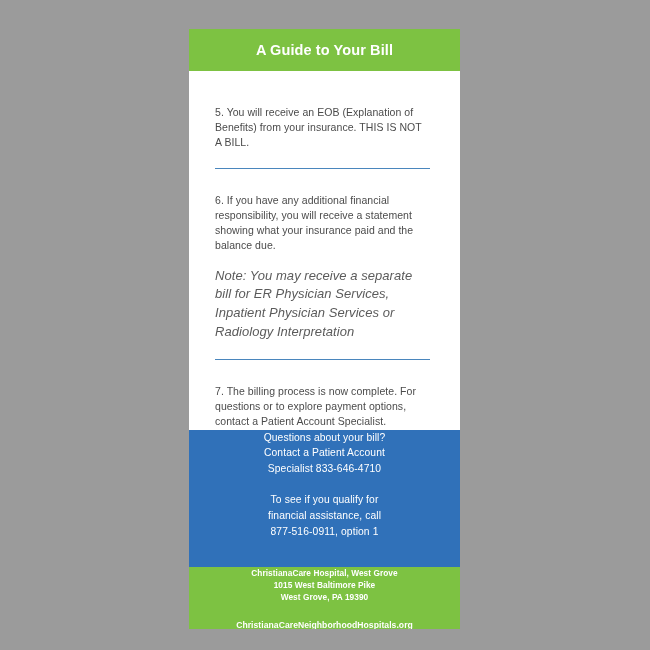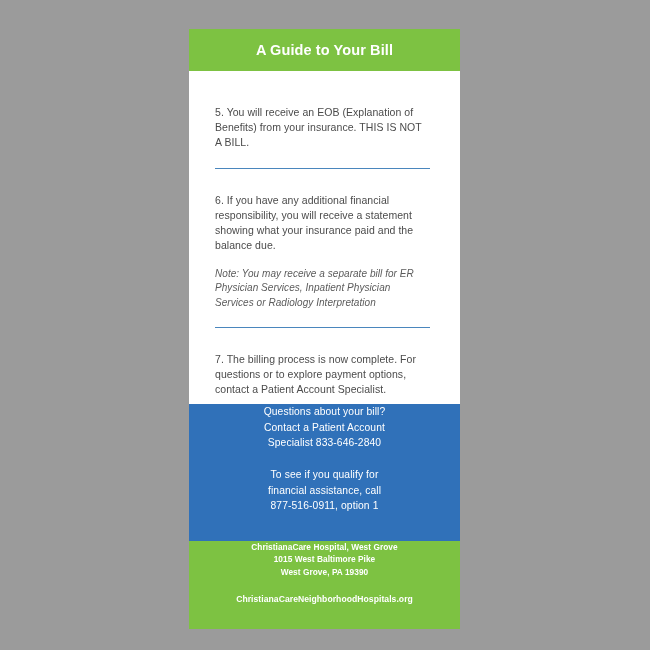--- a/index.html
+++ b/index.html
@@ -54,21 +54,21 @@
     box-sizing: border-box;
   }
   .step {
     color: #4b4b4b;
     font-size: 10.5px;
     line-height: 1.45;
     letter-spacing: 0.05px;
   }
   .note {
     color: #5b5b5b;
-    font-size: 10px;
+    font-size: 13px;
     font-style: italic;
     line-height: 1.45;
     margin-top: 13px;
     letter-spacing: 0.05px;
   }
   .divider {
     height: 0;
     border-top: 1.3px solid #4a86bd;
     margin: 17px 0 0 0;
   }
@@ -144,21 +144,21 @@
       <div class="divider"></div>
       <div class="gap-after-divider"></div>
 
       <div class="step">7. The billing process is now complete. For questions or to explore payment options, contact a Patient Account Specialist.</div>
     </div>
 
     <div class="blue">
       <p>
         <span>Questions about your bill?</span><br>
         <span>Contact a Patient Account</span><br>
-        <span>Specialist 833-646-2840</span>
+        <span>Specialist 833-646-4710</span>
       </p>
       <p class="second">
         <span>To see if you qualify for</span><br>
         <span>financial assistance, call</span><br>
         <span>877-516-0911, option 1</span>
       </p>
     </div>
 
     <div class="footer">
       <p>

